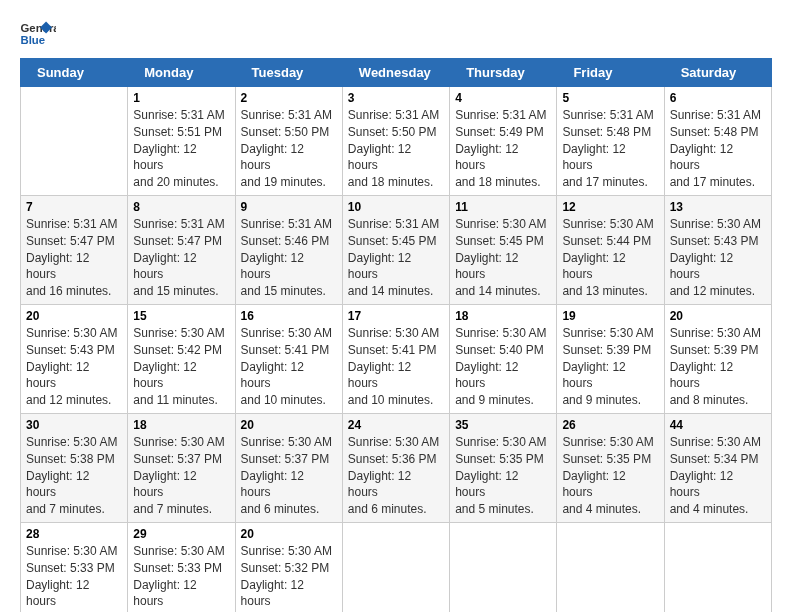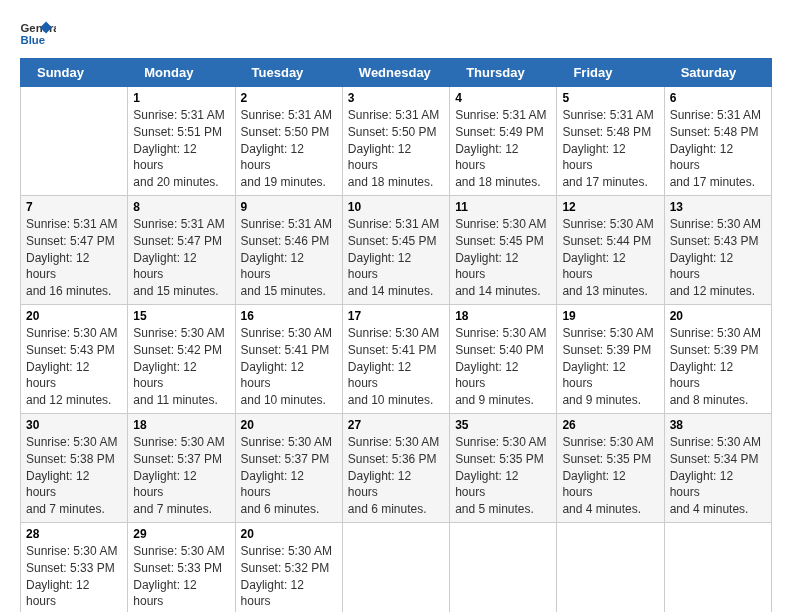--- a/index.html
+++ b/index.html
@@ -275,42 +275,42 @@
 and 7 minutes.</div>
         </td>
         <td>
           <div class="day-number">20</div>
           <div class="day-info" style="white-space: pre-line;">Sunrise: 5:30 AM
 Sunset: 5:37 PM
 Daylight: 12 hours
 and 6 minutes.</div>
         </td>
         <td>
-          <div class="day-number">27</div>
+          <div class="day-number">24</div>
           <div class="day-info" style="white-space: pre-line;">Sunrise: 5:30 AM
 Sunset: 5:36 PM
 Daylight: 12 hours
 and 6 minutes.</div>
         </td>
         <td>
           <div class="day-number">35</div>
           <div class="day-info" style="white-space: pre-line;">Sunrise: 5:30 AM
 Sunset: 5:35 PM
 Daylight: 12 hours
 and 5 minutes.</div>
         </td>
         <td>
           <div class="day-number">26</div>
           <div class="day-info" style="white-space: pre-line;">Sunrise: 5:30 AM
 Sunset: 5:35 PM
 Daylight: 12 hours
 and 4 minutes.</div>
         </td>
         <td>
-          <div class="day-number">38</div>
+          <div class="day-number">44</div>
           <div class="day-info" style="white-space: pre-line;">Sunrise: 5:30 AM
 Sunset: 5:34 PM
 Daylight: 12 hours
 and 4 minutes.</div>
         </td>
       </tr>
       <tr>
         <td>
           <div class="day-number">28</div>
           <div class="day-info" style="white-space: pre-line;">Sunrise: 5:30 AM

